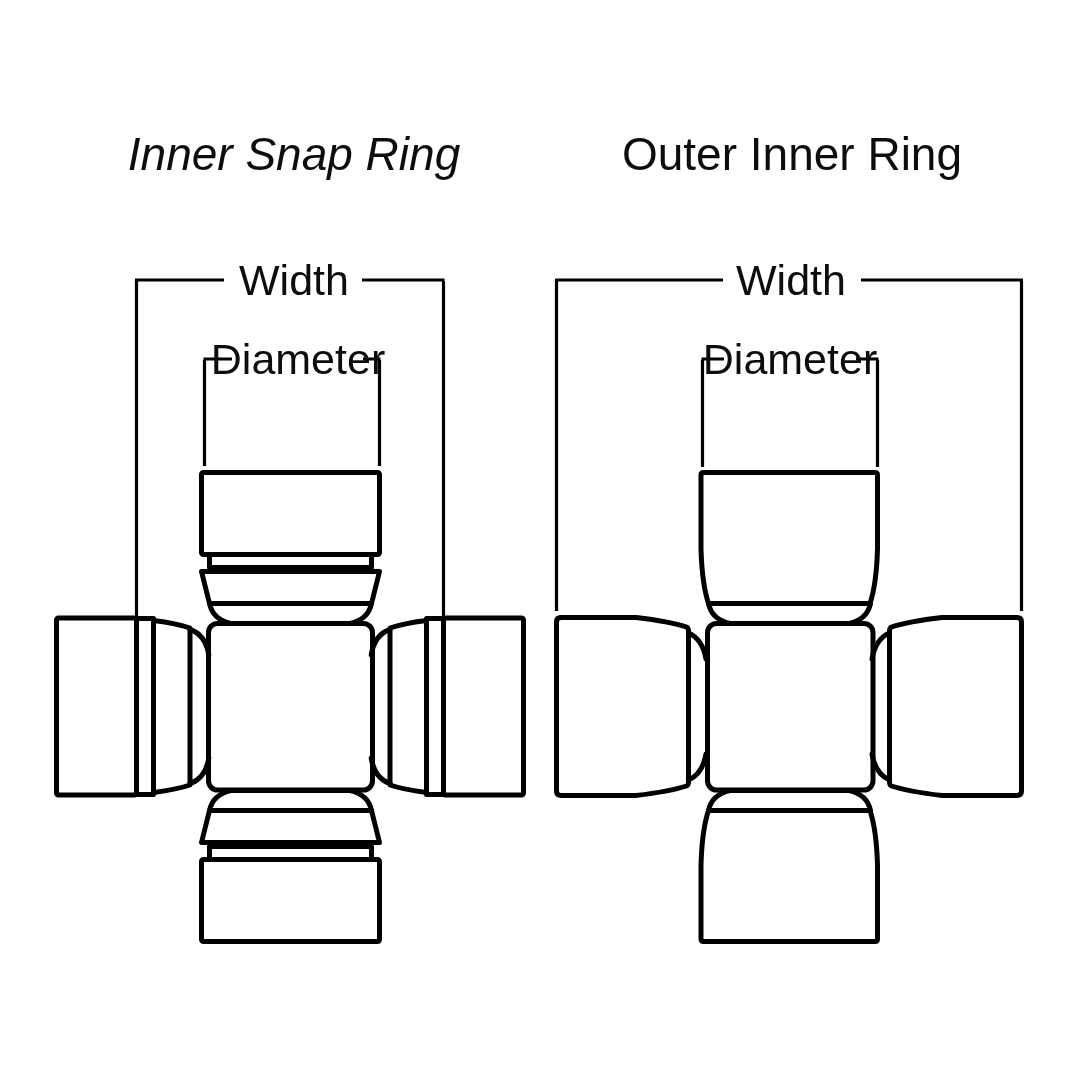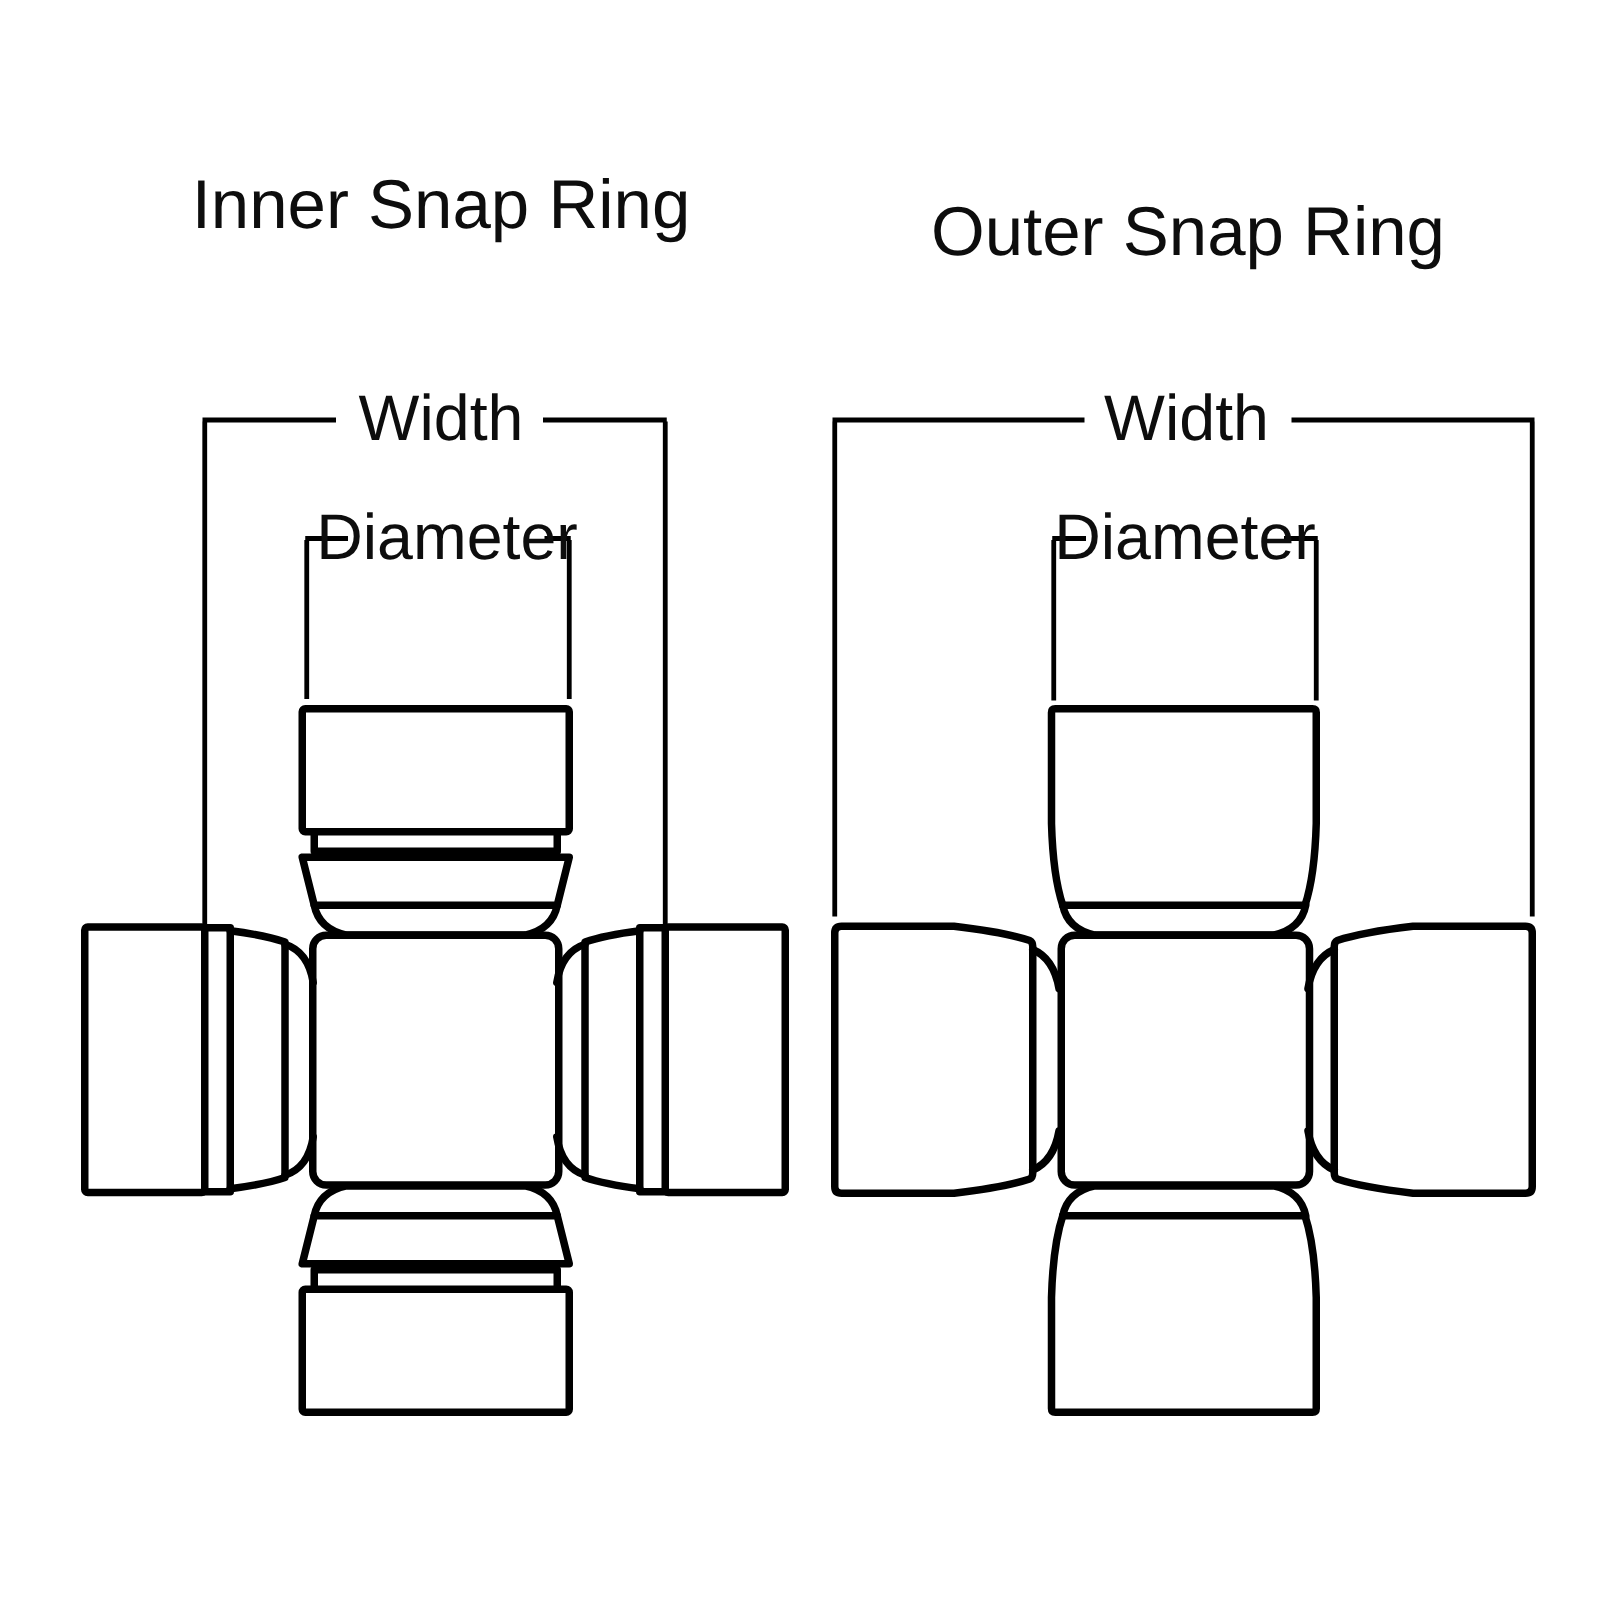--- a/index.html
+++ b/index.html
@@ -31,21 +31,21 @@
     line-height: 1;
   }
   .title {
     font-size: 46px;
     letter-spacing: 0px;
   }
   .dim-label {
     font-size: 43px;
   }
   
-  #title-inner    { left: 294px; top: 136px; }
+  #title-inner    { left: 294px; top: 154px; font-style: italic; }
   #title-outer    { left: 792px; top: 154px; }
   #width-inner    { left: 294px; top: 280px; }
   #width-outer    { left: 791px; top: 280px; }
   #diameter-inner { left: 298px; top: 359px; }
   #diameter-outer { left: 790px; top: 359px; }
 
   .art-line {
     stroke: #000000;
     fill: none;
     stroke-width: 5;
@@ -111,21 +111,21 @@
         <path class="art-line" d="M636,617.5 L561,617.5 Q556.5,617.5 556.5,622 L556.5,791 Q556.5,795.5 561,795.5 L636,795.5 Q670,791.5 686.5,786 Q688.5,785 688.5,782 L688.5,631 Q688.5,628 686.5,627 Q670,621.5 636,617.5 Z"></path>
         <path class="art-line" d="M688.5,633 Q702.5,639 706,659 M688.5,780 Q702.5,774 706,754"></path>
       </g>
       <use href="#outer-left-arm" transform="matrix(-1,0,0,1,1578,0)"></use>
 
       <rect class="art-line" x="707.5" y="623.5" width="165.5" height="166.5" rx="9"></rect>
     </g>
   </svg>
 
   <div class="label title" id="title-inner">Inner Snap Ring</div>
-  <div class="label title" id="title-outer">Outer Snap Ring</div>
+  <div class="label title" id="title-outer">Outer Inner Ring</div>
 
   <div class="label dim-label" id="width-inner">Width</div>
   <div class="label dim-label" id="width-outer">Width</div>
 
   <div class="label dim-label" id="diameter-inner">Diameter</div>
   <div class="label dim-label" id="diameter-outer">Diameter</div>
 
 </div>
 
 </body></html>

